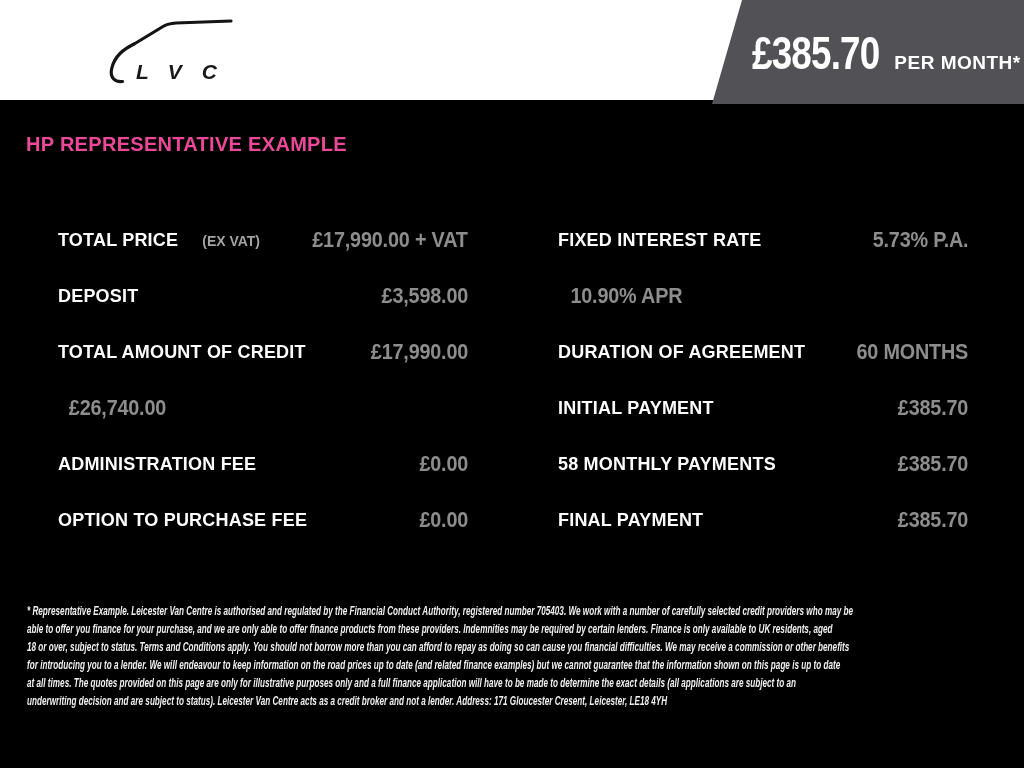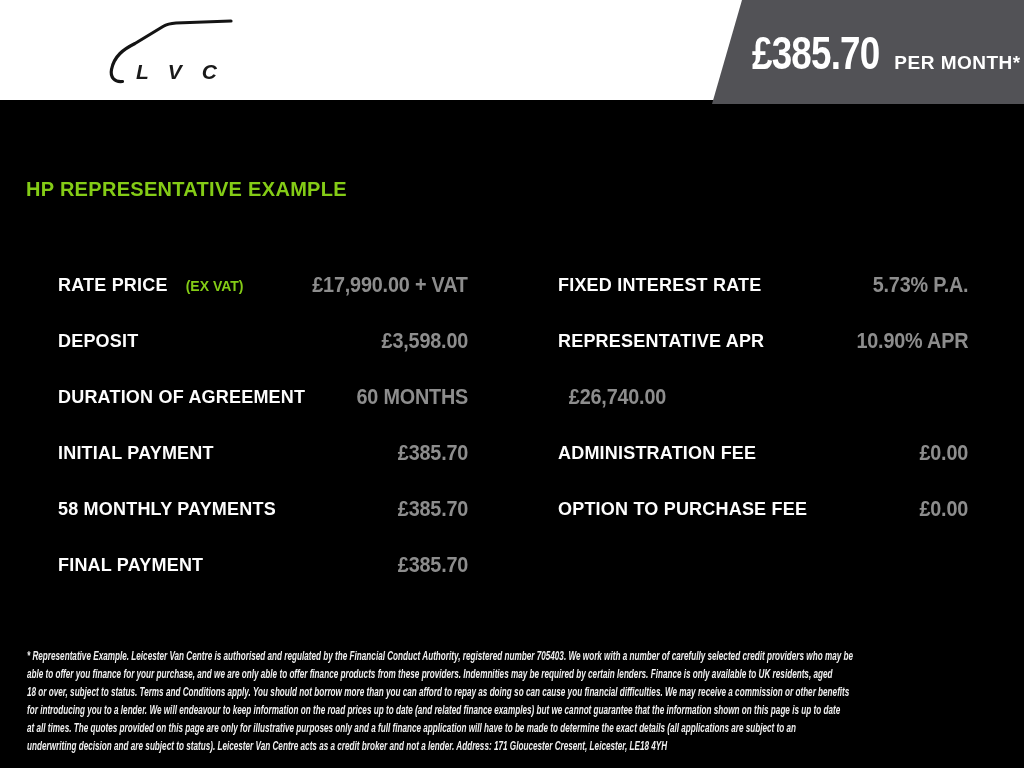--- a/index.html
+++ b/index.html
@@ -14,29 +14,29 @@
                   background:#525256;
                   clip-path:polygon(30px 0, 100% 0, 100% 100%, 0 100%); }
   .banner-inner { display:flex; align-items:baseline; padding:30px 0 0 40px; color:#fff; }
   .banner-amount { font-size:46px; font-weight:bold; line-height:1; letter-spacing:-1px;
                    display:inline-block; transform:scaleX(0.8); transform-origin:left bottom;
                    white-space:nowrap; }
   .banner-suffix { font-size:19px; font-weight:bold; letter-spacing:0.5px;
                    margin-left:-17px; white-space:nowrap; }
 
   
-  .page-title { color:#84cc16; font-size:20px; font-weight:bold; letter-spacing:0.3px;
-                padding:33px 0 0 26px; line-height:23px;margin-top:45px; }
+  .page-title { color:#ec4899; font-size:20px; font-weight:bold; letter-spacing:0.3px;
+                padding:33px 0 0 26px; line-height:23px; }
 
   .finance-grid { display:grid; grid-template-columns:410px 410px; column-gap:90px;
                   grid-auto-rows:56px; padding:0 56px 0 58px; margin-top:56px; }
   .finance-row  { display:flex; justify-content:space-between; align-items:center; }
   .row-label    { color:#fdfdfd; font-size:18px; font-weight:bold; letter-spacing:0.2px;
                   white-space:nowrap; }
-  .row-sublabel { color:#84cc16; font-size:14px; font-weight:bold; margin-left:18px;
+  .row-sublabel { color:#a3a3a3; font-size:14px; font-weight:bold; margin-left:24px;
                   letter-spacing:0; }
   .row-sublabel:empty { display:none; }
   .row-value    { color:#8d8d8d; font-size:22px; font-weight:bold; letter-spacing:-0.2px;
                   white-space:nowrap; display:inline-block;
                   transform:scaleX(0.9); transform-origin:right center; }
 
   
   .disclaimer { margin-top:54px; padding-left:27px;font-style:italic; }
   .disclaimer-line { color:#f0f0f0; font-size:12px; font-weight:bold; line-height:18px;
                      white-space:nowrap; display:block;
@@ -58,37 +58,40 @@
       <span class="banner-suffix">PER MONTH*</span>
     </div>
   </div>
 </div>
 
 <div class="page-title">HP REPRESENTATIVE EXAMPLE</div>
 
 <div class="finance-grid">
 
   <div class="finance-row">
-    <span class="row-label"><span>RATE PRICE</span><span class="row-sublabel">(EX VAT)</span></span>
+    <span class="row-label"><span>TOTAL PRICE</span><span class="row-sublabel">(EX VAT)</span></span>
     <span class="row-value">£17,990.00 + VAT</span>
   </div>
   <div class="finance-row">
     <span class="row-label">FIXED INTEREST RATE</span>
     <span class="row-value">5.73% P.A.</span>
   </div>
 
   <div class="finance-row">
     <span class="row-label">DEPOSIT</span>
     <span class="row-value">£3,598.00</span>
   </div>
   <div class="finance-row">
-    <span class="row-label">REPRESENTATIVE APR</span>
     <span class="row-value">10.90% APR</span>
   </div>
 
+  <div class="finance-row">
+    <span class="row-label">TOTAL AMOUNT OF CREDIT</span>
+    <span class="row-value">£17,990.00</span>
+  </div>
   <div class="finance-row">
     <span class="row-label">DURATION OF AGREEMENT</span>
     <span class="row-value">60 MONTHS</span>
   </div>
 
   <div class="finance-row">
     <span class="row-value">£26,740.00</span>
   </div>
   <div class="finance-row">
     <span class="row-label">INITIAL PAYMENT</span>

